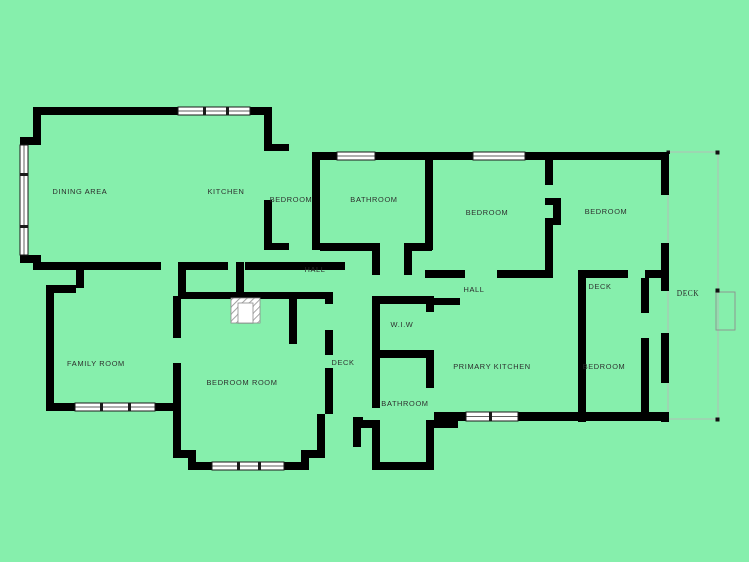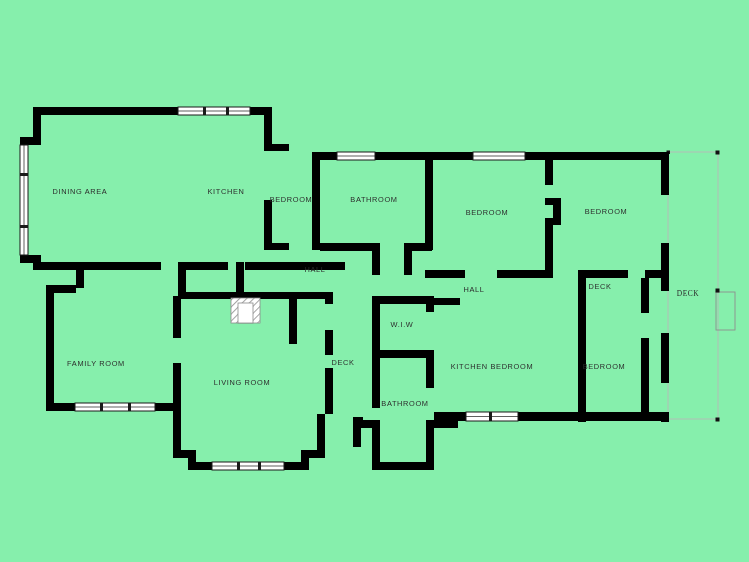--- a/index.html
+++ b/index.html
@@ -229,20 +229,20 @@
   <div class="room-label" style="left:204px; top:191px;margin-left:22px;">KITCHEN</div>
   <div class="room-label" style="left:291px; top:199px;">BEDROOM</div>
   <div class="room-label" style="left:374px; top:199px;">BATHROOM</div>
   <div class="room-label" style="left:487px; top:212px;">BEDROOM</div>
   <div class="room-label" style="left:606px; top:211px;">BEDROOM</div>
   <div class="room-label" style="left:688px; top:293px;font-family:Liberation Serif, serif;">DECK</div>
   <div class="room-label" style="left:315px; top:269px;">HALL</div>
   <div class="room-label" style="left:474px; top:289px;">HALL</div>
   <div class="room-label" style="left:600px; top:286px;">DECK</div>
   <div class="room-label" style="left:96px; top:339px;margin-top:24px;">FAMILY ROOM</div>
-  <div class="room-label" style="left:242px; top:382px;">LIVING ROOM</div>
+  <div class="room-label" style="left:242px; top:382px;">BEDROOM ROOM</div>
   <div class="room-label" style="left:343px; top:362px;">DECK</div>
   <div class="room-label" style="left:402px; top:324px;text-align:center;">W.I.W</div>
   <div class="room-label" style="left:405px; top:403px;">BATHROOM</div>
-  <div class="room-label" style="left:492px; top:366px;">KITCHEN BEDROOM</div>
+  <div class="room-label" style="left:492px; top:366px;">PRIMARY KITCHEN</div>
   <div class="room-label" style="left:604px; top:366px;">BEDROOM</div>
 
 </div>
 
 </body></html>

